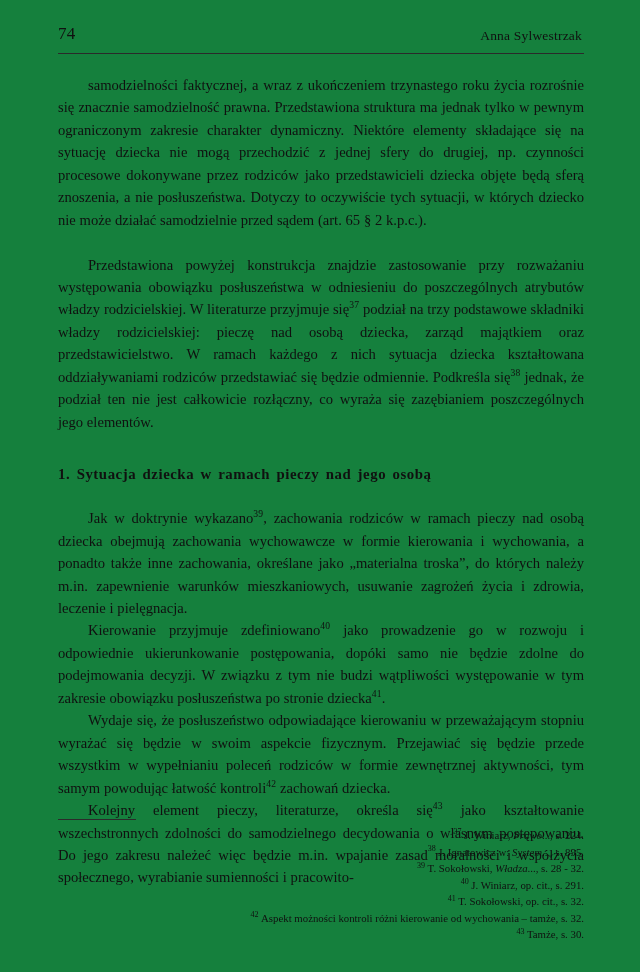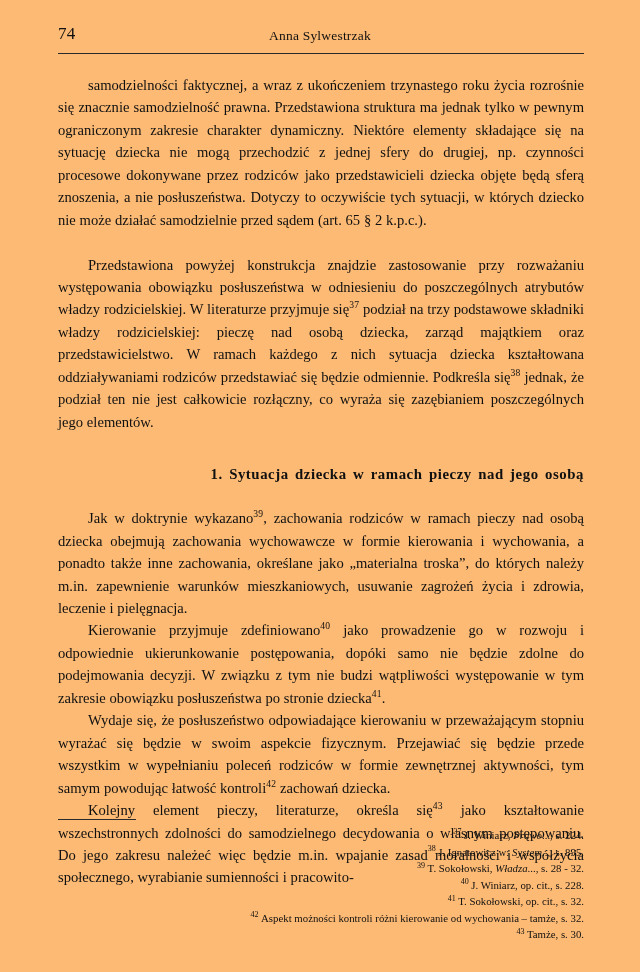--- a/index.html
+++ b/index.html
@@ -14,21 +14,21 @@
     font-family: "Liberation Serif", "DejaVu Serif", serif;
     color: #101010;
     position: relative;
     overflow: hidden;
   }
 
   .page {
     position: relative;
     width: 640px;
     height: 972px;
-    background: #fdba74;
+    background: #15803d;
     box-sizing: border-box;
   }
 
   
   .running-head {
     position: absolute;
     left: 58px;
     top: 24px;
     width: 524px;
     height: 24px;
@@ -39,21 +39,21 @@
     top: 0;
     font-size: 17px;
     font-weight: normal;
     letter-spacing: 0.3px;
   }
   .head-title {
     position: absolute;
     left: 0;
     top: 4px;
     width: 524px;
-    text-align: center;
+    text-align: right;
     font-size: 13.5px;
     letter-spacing: 0.2px;
   }
   .head-rule {
     position: absolute;
     left: 58px;
     top: 53px;
     width: 526px;
     height: 1px;
     background: #2a2a2a;
@@ -86,21 +86,21 @@
     vertical-align: super;
     line-height: 0;
     letter-spacing: 0.2px;
   }
 
   
   h2.section-heading {
     margin: 0;
     font-size: 14.8px;
     font-weight: bold;
-    text-align: right;
+    text-align: left;
     letter-spacing: 0.55px;
     word-spacing: 2.2px;
     line-height: 22px;
     padding-top: 30px;
     padding-bottom: 22px;
   }
 
   
   .footnote-rule {
     position: absolute;
@@ -159,19 +159,19 @@
 
     <p class="para"><span>Kolejny element pieczy, literaturze, określa się</span><sup class="fn">43</sup><span> jako kształtowanie wszechstronnych zdolności do samodzielnego decydowania o własnym postępowaniu. Do jego zakresu należeć więc będzie m.in. wpajanie zasad moralności i współżycia społecznego, wyrabianie sumienności i pracowito-</span></p>
 
   </div>
 
   <div class="footnote-rule"></div>
   <div class="footnotes">
       <div class="footnote"><span class="fn-num">37</span><span>J. Winiarz, </span><i>Prawo</i><span>..., s. 224.</span></div>
       <div class="footnote"><span class="fn-num">38</span><span>J. Ignatowicz w: </span><i>System</i><span>..., s. 895.</span></div>
       <div class="footnote"><span class="fn-num">39</span><span>T. Sokołowski, </span><i>Władza</i><span>..., s. 28 - 32.</span></div>
-      <div class="footnote"><span class="fn-num">40</span><span>J. Winiarz, op. cit., s. 228.</span></div>
+      <div class="footnote"><span class="fn-num">40</span><span>J. Winiarz, op. cit., s. 291.</span></div>
       <div class="footnote"><span class="fn-num">41</span><span>T. Sokołowski, op. cit., s. 32.</span></div>
       <div class="footnote"><span class="fn-num">42</span><span>Aspekt możności kontroli różni kierowanie od wychowania – tamże, s. 32.</span></div>
       <div class="footnote"><span class="fn-num">43</span><span>Tamże, s. 30.</span></div>
     </div>
 
 </div>
 
 </body></html>

